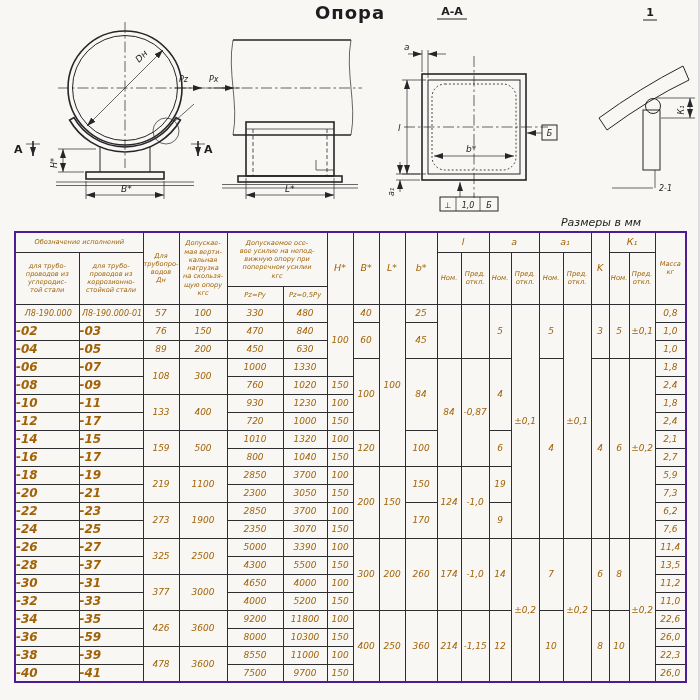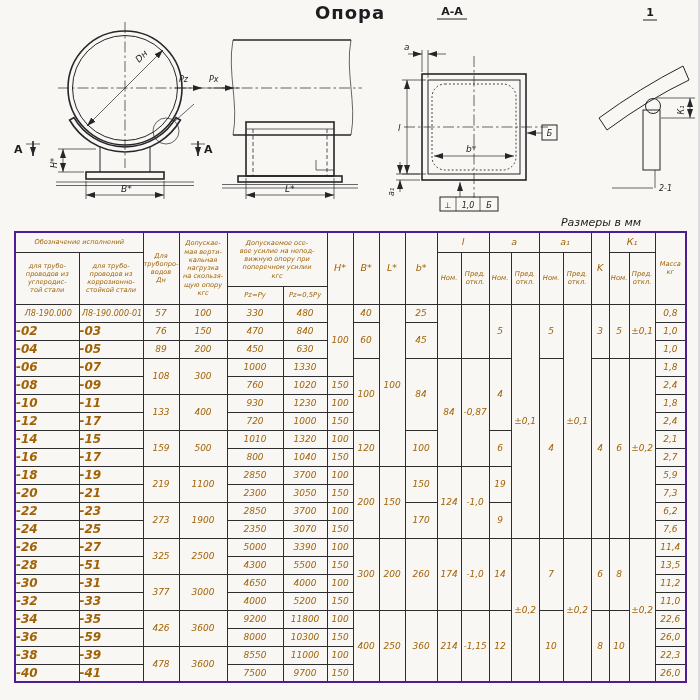--- a/index.html
+++ b/index.html
@@ -430,21 +430,21 @@
           <td rowspan="8">±0,2</td>
           <td rowspan="4">7</td>
           <td rowspan="8">±0,2</td>
           <td rowspan="4">6</td>
           <td rowspan="4">8</td>
           <td rowspan="8">±0,2</td>
           <td>11,4</td>
         </tr>
         <tr>
           <td class="ar">-28</td>
-          <td class="ar">-51</td>
+          <td class="ar">-37</td>
           <td>4300</td>
           <td>5500</td>
           <td>150</td>
           <td>13,5</td>
         </tr>
         <tr>
           <td class="ar">-30</td>
           <td class="ar">-31</td>
           <td rowspan="2">377</td>
           <td rowspan="2">3000</td>

